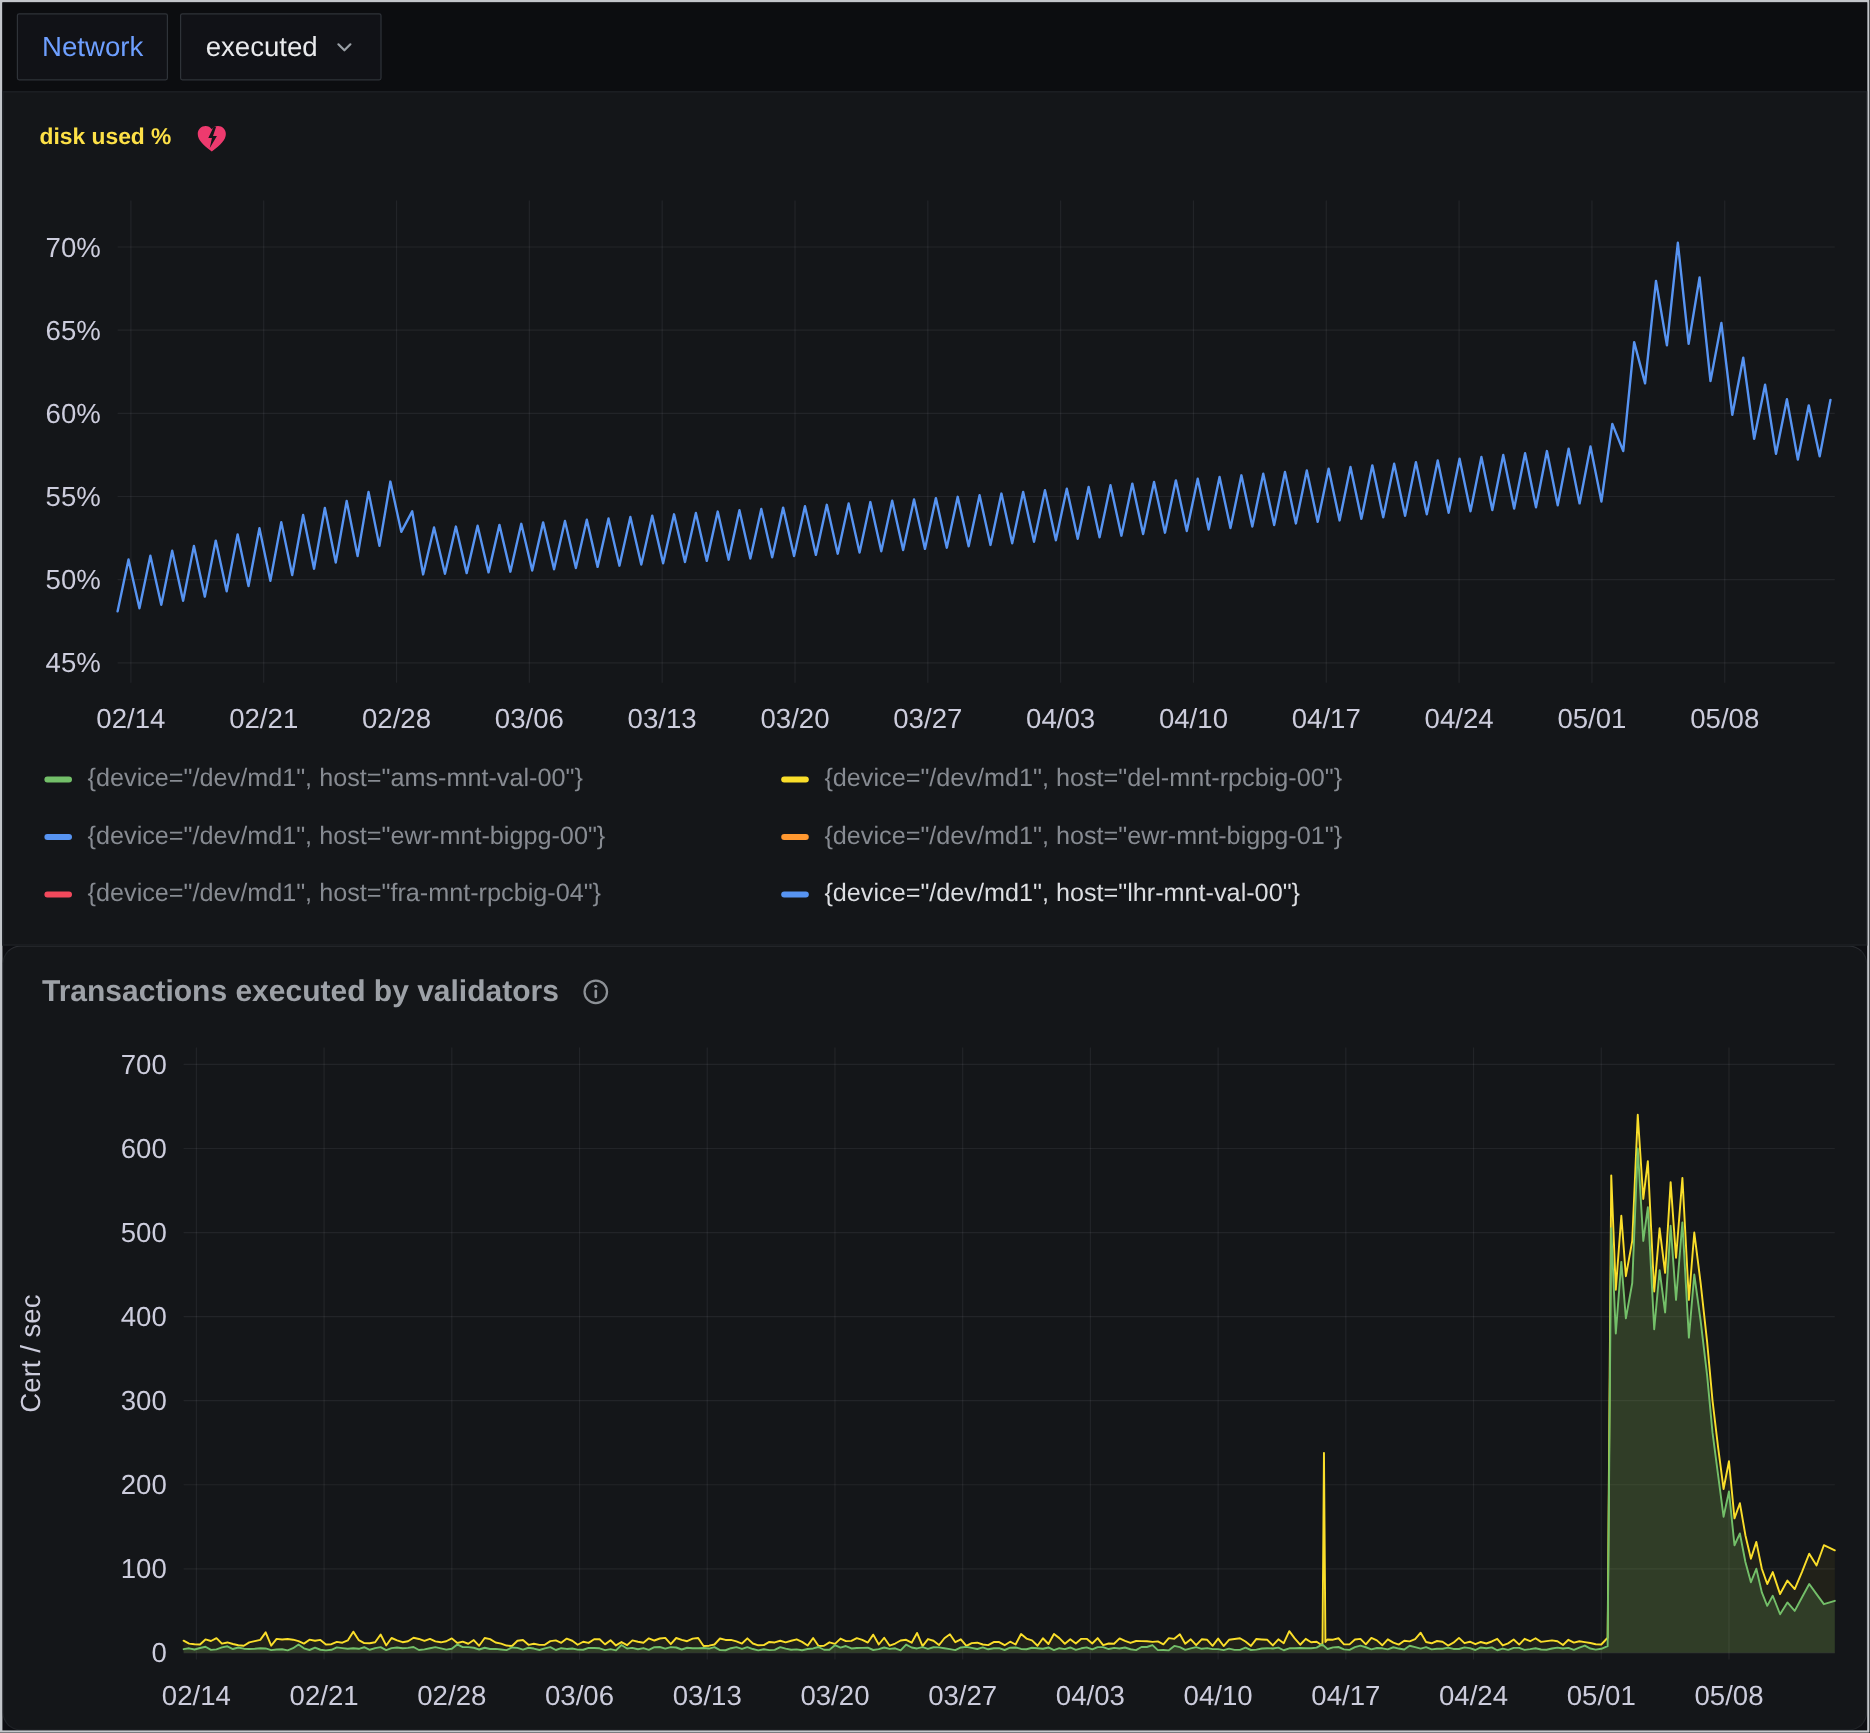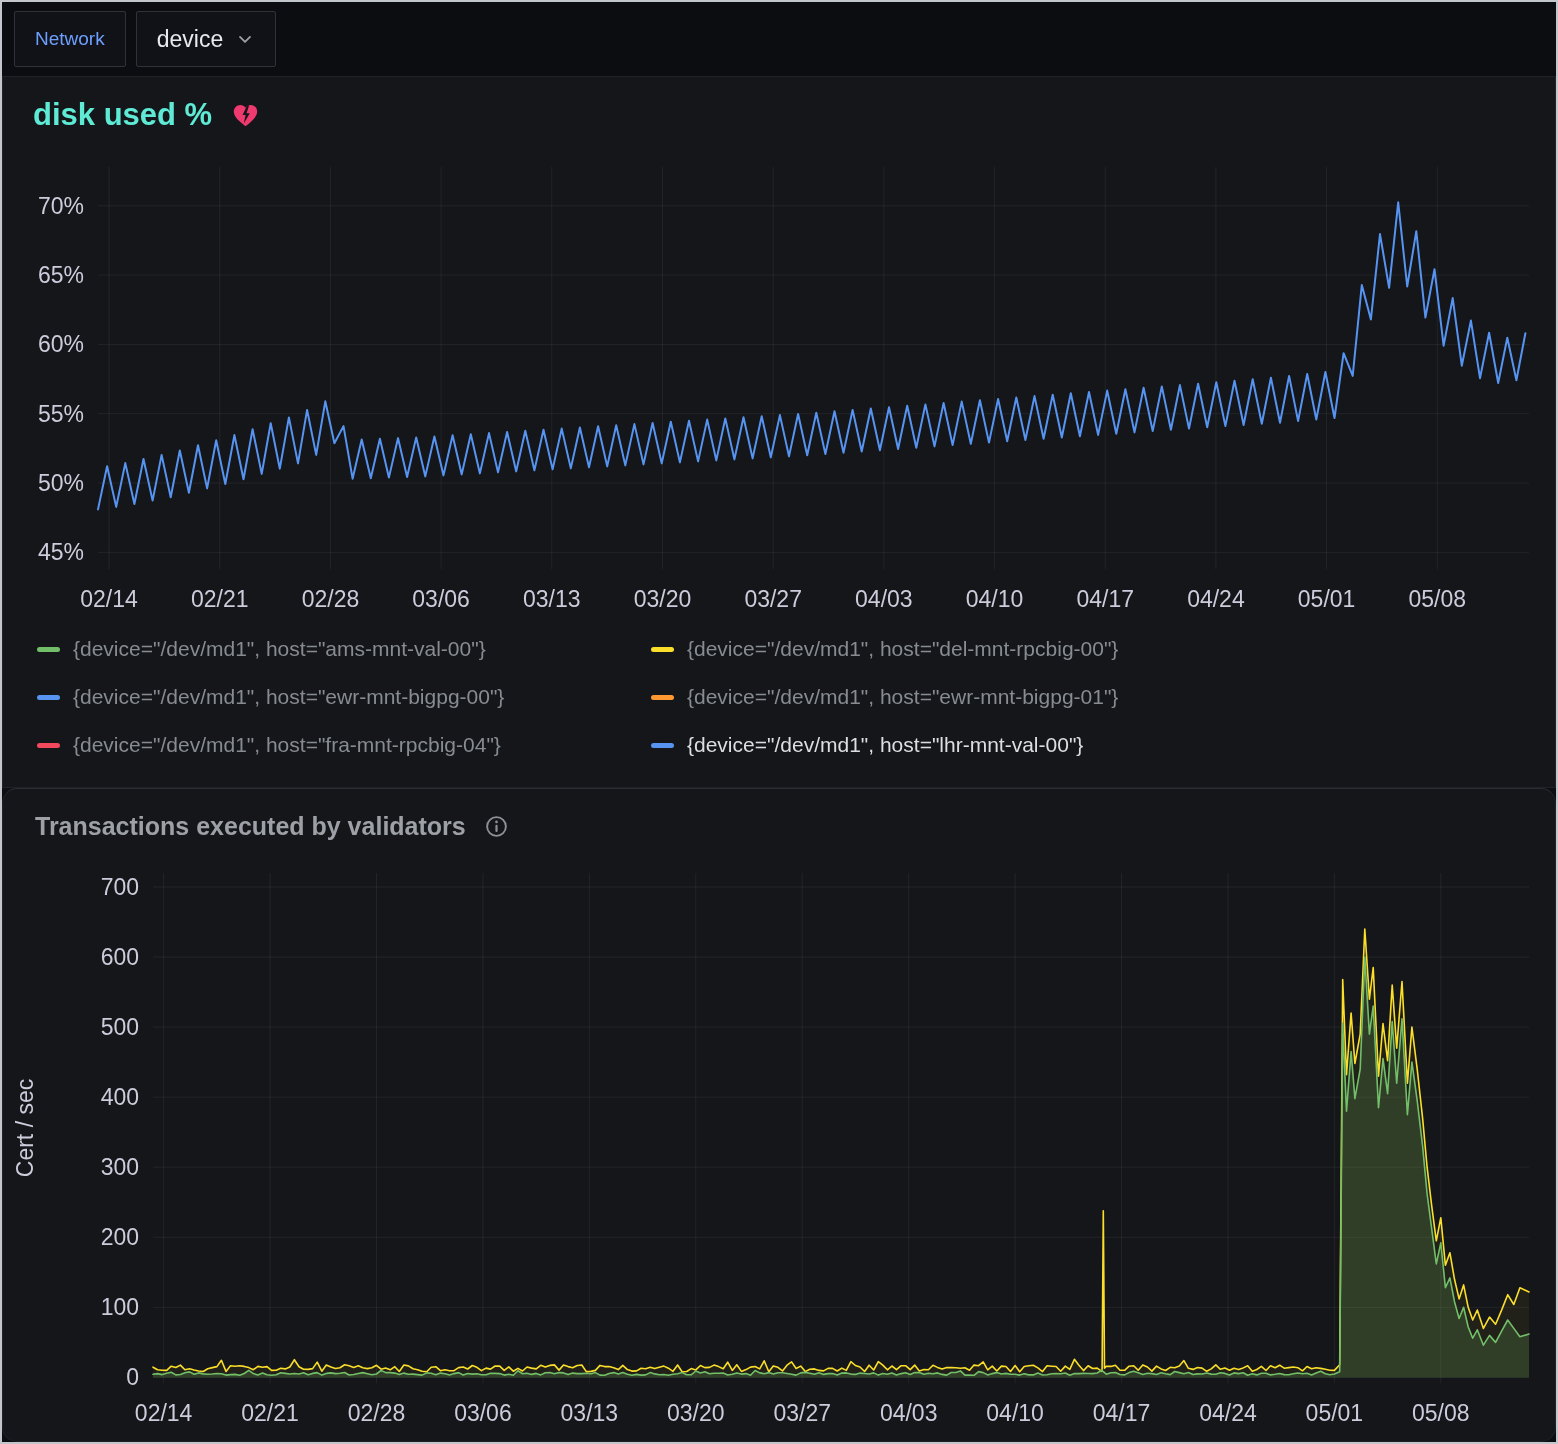--- a/index.html
+++ b/index.html
@@ -4,27 +4,27 @@
 <style>
   *{margin:0;padding:0;box-sizing:border-box;}
   html,body{width:1558px;height:1444px;overflow:hidden;background:#0d0e12;
     font-family:"Liberation Sans",sans-serif;}
   .frame{width:1558px;height:1444px;border:2px solid #c3c6ca;background:#0d0e12;
     display:flex;flex-direction:column;}
   .topbar{height:74px;flex:none;display:flex;align-items:center;gap:10px;
     padding-left:12px;background:#0c0d10;}
   .chip{height:56px;display:flex;align-items:center;padding:0 20px;
     border:1px solid #2f3339;border-radius:2px;background:#111217;cursor:pointer;}
-  .chip.network{color:#6e9fff;font-size:19px;text-align:right;}
+  .chip.network{color:#6e9fff;font-size:23px;text-align:right;}
   .chip.value{color:#e9eaed;font-size:23px;gap:12px;}
   .panel{background:#141619;border:1px solid #1f2226;}
   .panel1{height:712px;flex:none;display:flex;flex-direction:column;}
   .p1-header{height:62px;flex:none;display:flex;align-items:center;gap:20px;
     padding:14px 0 0 30px;}
-  .p1-title{color:#5eead4;font-size:31px;font-weight:600;cursor:pointer;}
+  .p1-title{color:#fde047;font-size:19px;font-weight:600;cursor:pointer;}
   .chart-mount{width:100%;}
   #chart1{height:484px;flex:none;}
   .legend{padding:6px 0 0 34px;display:grid;grid-template-columns:614px auto;
     row-gap:8px;}
   .legend-item{display:flex;align-items:center;gap:13px;height:40px;
     font-size:21px;color:#878b92;cursor:pointer;white-space:nowrap;}
   .legend-item.hl .lbl{color:#dcdee2;}
   .dash{width:23px;height:5px;border-radius:3px;flex:none;}
   .panel2{flex:1;display:flex;flex-direction:column;border-top:1px solid #2a2c31;border-radius:15px;}
   .p2-header{height:58px;flex:none;display:flex;align-items:center;gap:18px;
@@ -37,21 +37,21 @@
 </head>
 <body>
 
 <div class="frame">
 
   <div class="topbar">
     <div class="chip network">
       <span>Network</span>
     </div>
     <div class="chip value">
-      <span>device</span>
+      <span>executed</span>
       <svg viewBox="0 0 24 24" width="20" height="20">
         <path d="M6 9.5l6 6 6-6" fill="none" stroke="#9aa0a6" stroke-width="2.2" stroke-linecap="round" stroke-linejoin="round"></path>
       </svg>
     </div>
   </div>
 
   <div class="panel panel1">
     <div class="p1-header">
       <span class="p1-title">disk used %</span>
       <svg viewBox="0 0 24 22" width="27" height="25" style="cursor:pointer">

